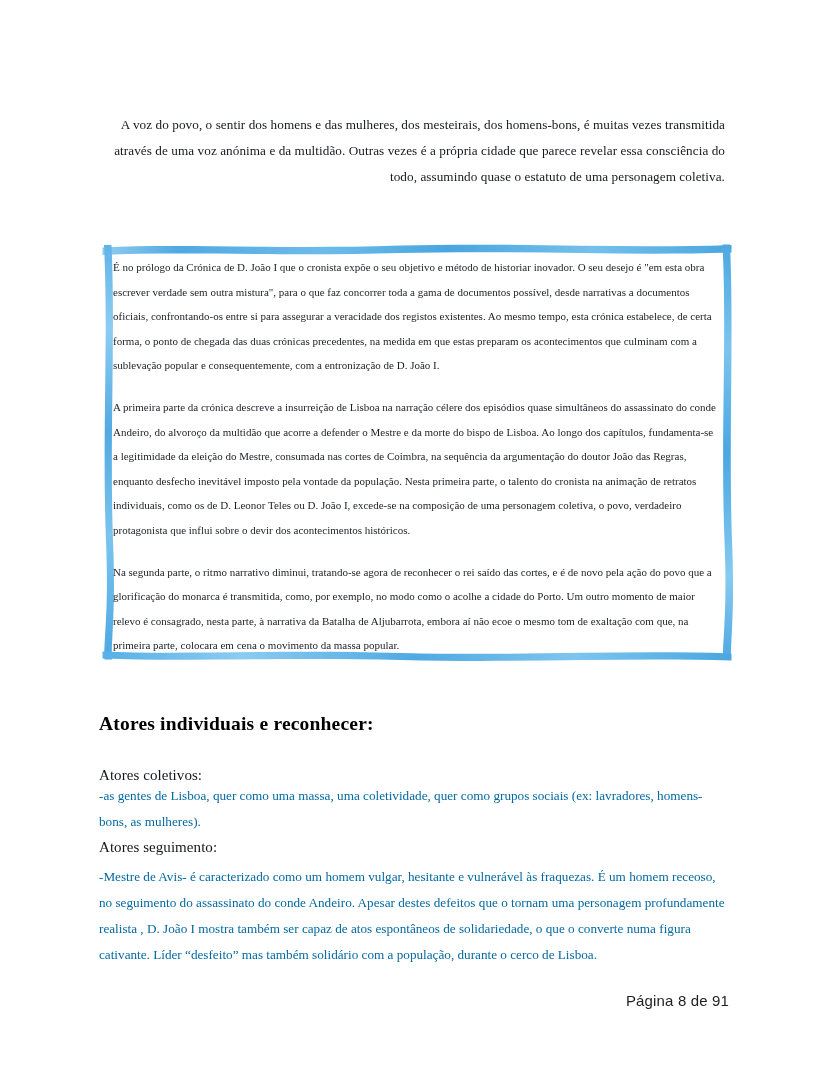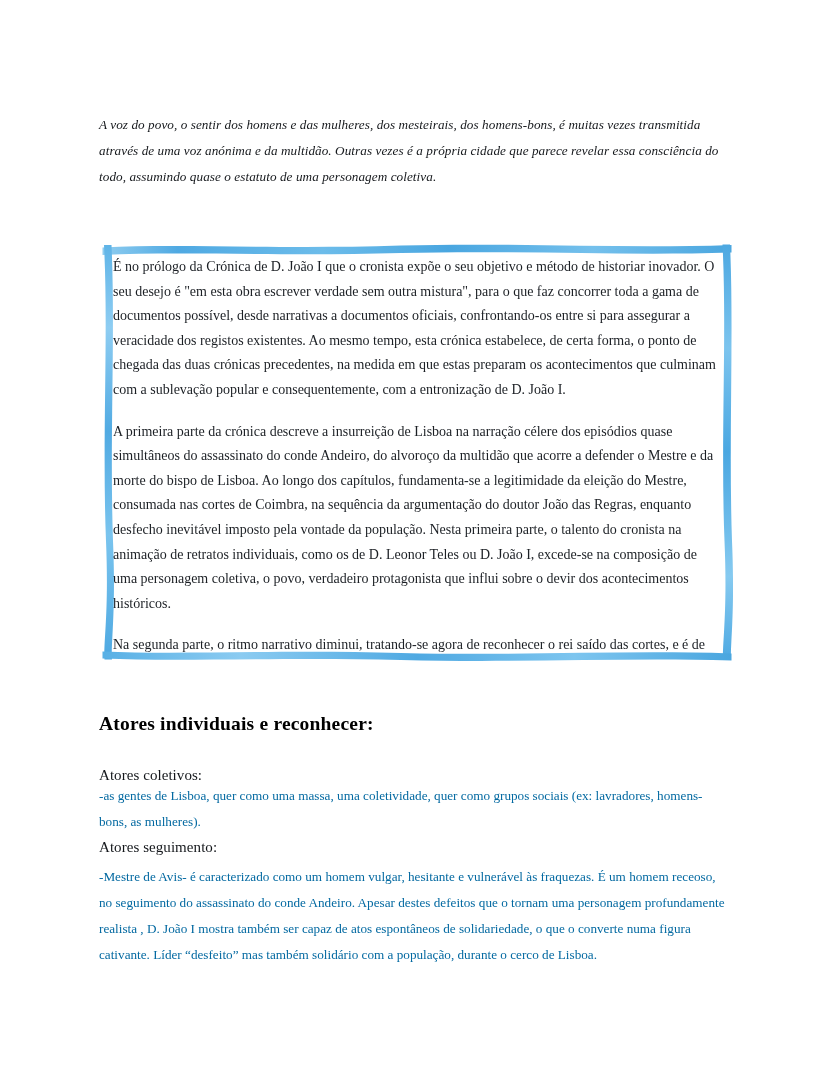--- a/index.html
+++ b/index.html
@@ -21,23 +21,22 @@
     inset: 0;
     background: #ffffff;
   }
 
   
   .doc-para {
     position: absolute;
     font-size: 13.2px;
     line-height: 26px;
     color: #15181c;
-    text-align: left;
+    text-align: right;
     letter-spacing: 0.005em;
-    font-style: italic;
   }
 
   #intro-para-1 {
     left: 99px;
     top: 99px;
     width: 626px;
   }
   #intro-para-2 {
     left: 99px;
     top: 175px;
@@ -66,21 +65,21 @@
   }
   .callout-body {
     position: absolute;
     left: 12px;
     top: 14px;
     right: 14px;
     bottom: 10px;
     overflow: hidden;
   }
   .callout-para {
-    font-size: 14px;
+    font-size: 11px;
     line-height: 24.6px;
     color: #1b1f24;
     margin: 0 0 17px 0;
     text-align: left;
   }
   .callout-para:last-child { margin-bottom: 0; }
 
   
   .h-main {
     position: absolute;
@@ -197,14 +196,15 @@
   </div>
 
   <h2 class="h-main">Atores individuais e reconhecer:</h2>
 
   <h3 class="h-sub" id="h-sub-coletivos">Atores coletivos:</h3>
   <p class="sec-body" id="body-coletivos">-as gentes de Lisboa, quer como uma massa, uma coletividade, quer como grupos sociais (ex: lavradores, homens-bons, as mulheres).</p>
 
   <h3 class="h-sub" id="h-sub-individuais">Atores seguimento:</h3>
   <p class="sec-body" id="body-individuais">-Mestre de Avis- é caracterizado como um homem vulgar, hesitante e vulnerável às fraquezas. É um homem receoso, no seguimento do assassinato do conde Andeiro. Apesar destes defeitos    que o tornam uma personagem profundamente realista   , D. João I mostra também ser capaz de atos espontâneos de solidariedade, o que o converte numa figura cativante. Líder “desfeito” mas também solidário com a população, durante o cerco de Lisboa.</p>
 
+  <div class="footer">Página 8 de 91</div>
 
 </div>
 
 </body></html>

